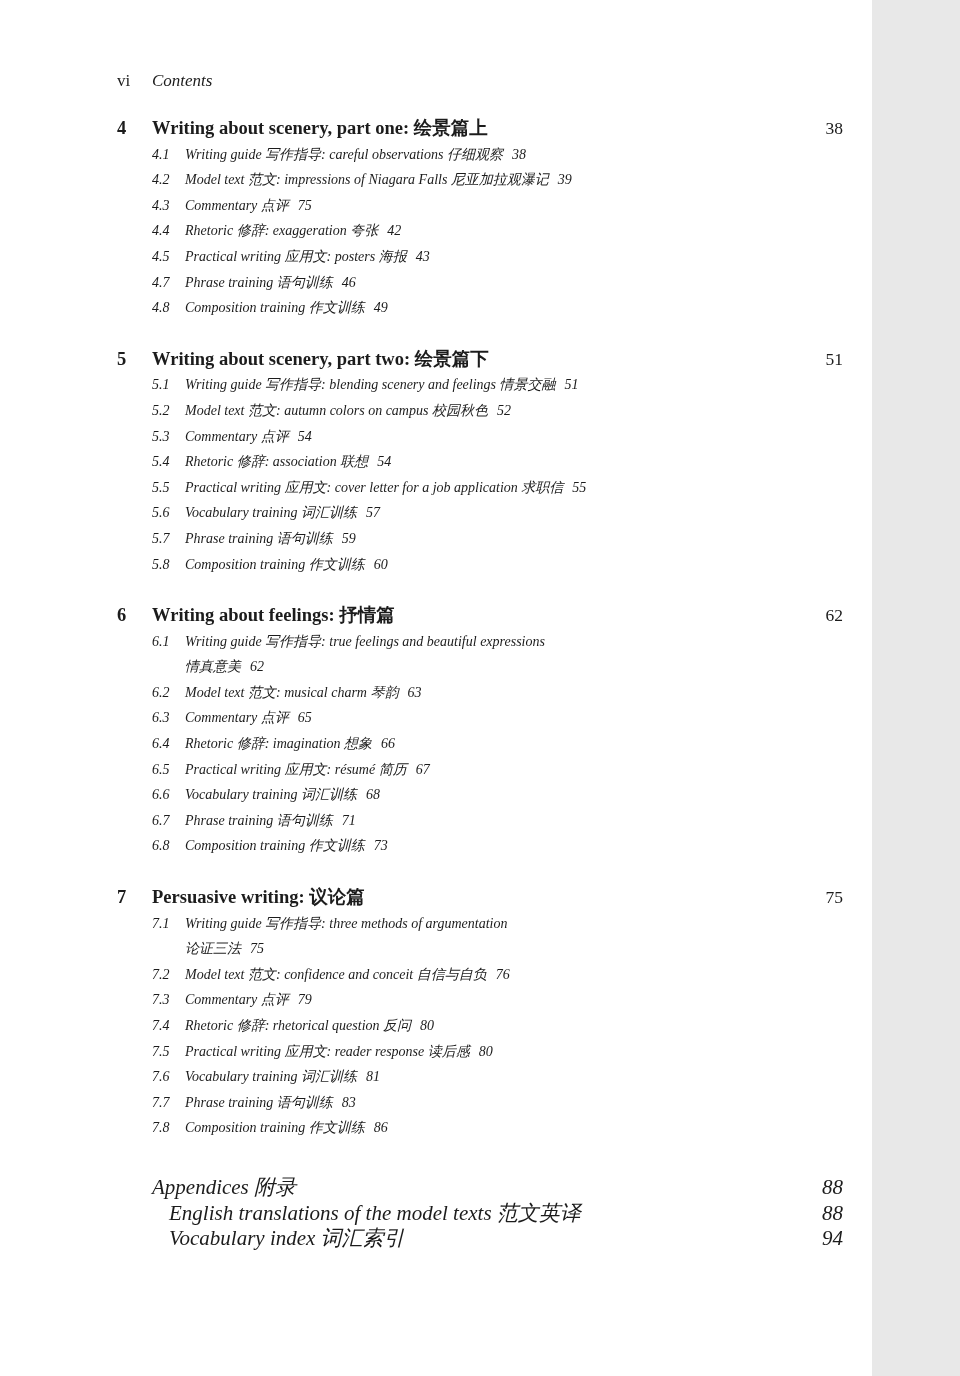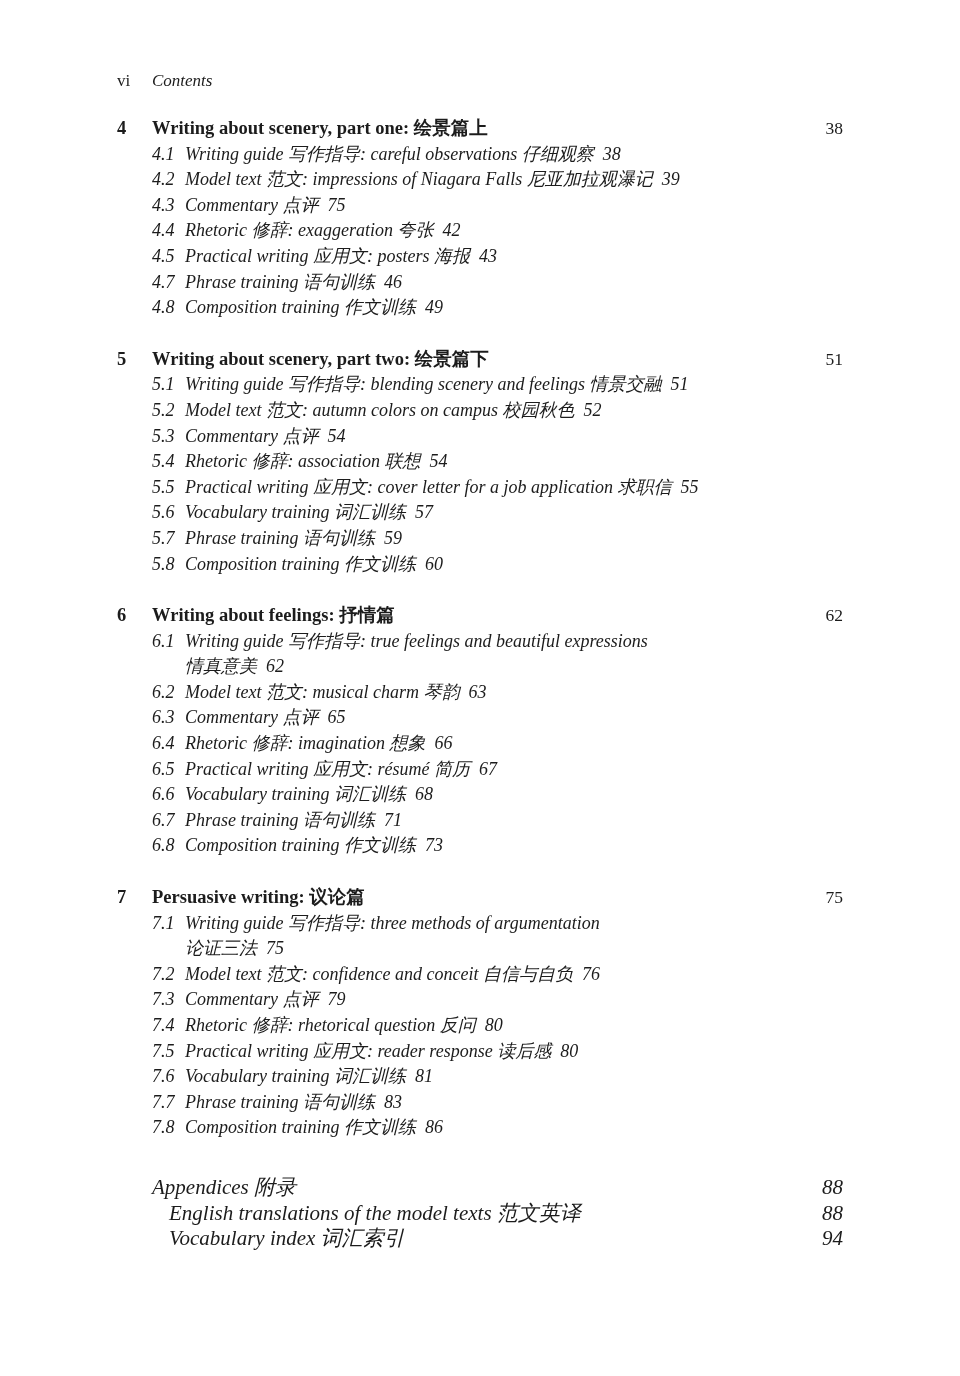--- a/index.html
+++ b/index.html
@@ -2,21 +2,21 @@
 <html><head>
 <meta charset="utf-8">
 <style>
   html, body {
     margin: 0;
     padding: 0;
     background: #e8e8e8;
   }
   .page {
     position: relative;
-    width: 960px;
+    width: 872px;
     height: 1376px;
     background: #ffffff;
     font-family: "Liberation Serif", serif;
     color: #1c1c1c;
     overflow: hidden;
     box-sizing: border-box;
     padding: 71px 12px 0 117px;
   }
   .content {
     width: 726px; 
@@ -59,21 +59,21 @@
     font-size: 17.5px;
     margin-left: 12px;
     flex: none;
   }
   
   .toc-item {
     display: flex;
     align-items: baseline;
     padding-left: 35px;
     font-style: italic;
-    font-size: 18px;
+    font-size: 14px;
     line-height: 25.6px;
   }
   .item-num {
     width: 33px;
     flex: none;
   }
   .item-text {
     flex: 1;
   }
   .item-page {

